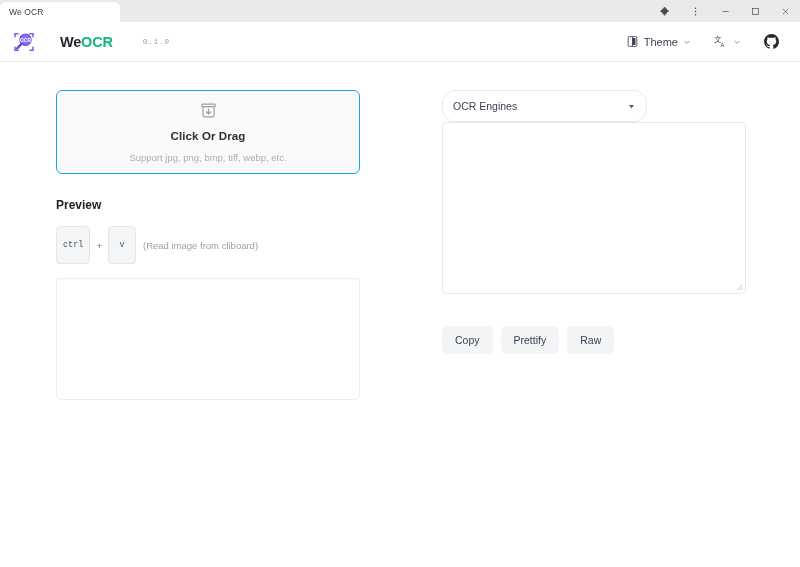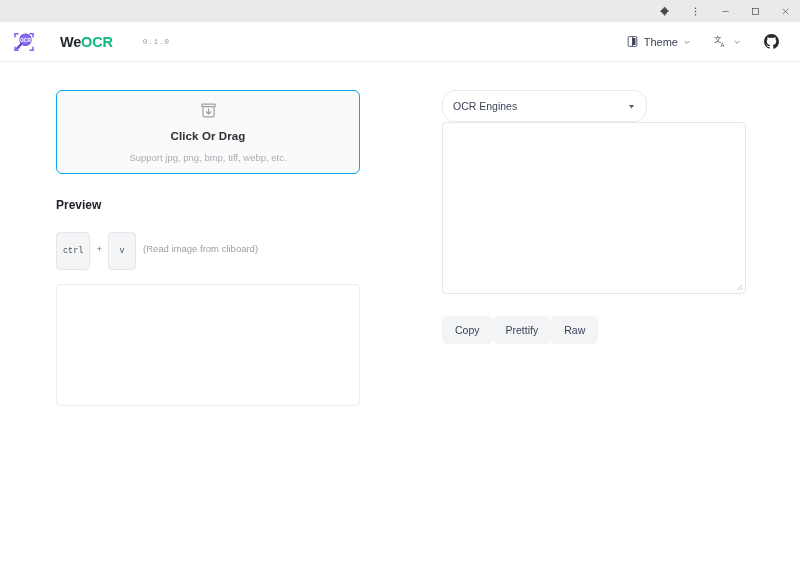--- a/index.html
+++ b/index.html
@@ -141,21 +141,20 @@
     justify-content: center;
     min-width: 28px;
     height: 17px;
     padding: 18px 6px;
     background: #f4f5f7;
     border: 1px solid #e4e6ea;
     border-radius: 4px;
     font-family: "Liberation Mono", monospace;
     font-size: 8.5px;
     color: #4b5160;
-    margin-top: 6px;
   }
   .kbd-plus { font-size: 9.5px; color: #6b7280; }
   .kbd-hint { font-size: 9.5px; color: #9aa0a6; margin-left: 1px; }
 
   .preview-box {
     margin-top: 14px;
     height: 122px;
     background: #ffffff;
     border: 1px solid #ededed;
     border-radius: 4px;
@@ -202,21 +201,22 @@
   }
   .resize-grip {
     position: absolute;
     right: 2px; bottom: 2px;
     width: 9px; height: 9px;
     color: #b7bcc3;
   }
 
   .btn-row {
     display: flex;
-    margin-top: 22px;
+    gap: 8px;
+    margin-top: 32px;
   }
   .btn {
     height: 28px;
     padding: 0 13px;
     background: #f3f4f6;
     border: none;
     border-radius: 5px;
     font-family: "Liberation Sans", sans-serif;
     font-size: 10.5px;
     color: #3c4257;
@@ -232,20 +232,23 @@
     text-align: center;
     font-size: 9.5px;
     color: #8a9099;
     line-height: 1.6;
   }
 </style>
 </head>
 <body>
 
 <div class="browser-tabbar">
+  <div class="tab">
+    <span>We OCR</span>
+  </div>
   <div class="tabbar-right">
     <div class="chrome-btn">
       <svg width="11" height="11" viewBox="0 0 24 24" fill="currentColor">
         <path d="M10 2a2.2 2.2 0 0 1 2.2 2.2c0 .5-.2.9-.4 1.3h2.6c.6 0 1 .4 1 1v2.6c.4-.3.8-.4 1.3-.4A2.2 2.2 0 0 1 19 11a2.2 2.2 0 0 1-2.3 2.2c-.5 0-.9-.2-1.3-.4V16c0 .6-.4 1-1 1h-2.7c.3.4.4.8.4 1.3A2.2 2.2 0 0 1 10 20.5a2.2 2.2 0 0 1-2.2-2.2c0-.5.2-.9.4-1.3H5.5c-.6 0-1-.4-1-1v-2.7c-.4.3-.8.4-1.3.4A2.2 2.2 0 0 1 1 11a2.2 2.2 0 0 1 2.2-2.3c.5 0 .9.2 1.3.4V6.5c0-.6.4-1 1-1h2.7c-.3-.4-.4-.8-.4-1.3A2.2 2.2 0 0 1 10 2z"></path>
       </svg>
     </div>
     <div class="chrome-btn">
       <svg width="11" height="11" viewBox="0 0 24 24" fill="currentColor">
         <circle cx="12" cy="5" r="1.7"></circle>
           <circle cx="12" cy="12" r="1.7"></circle>

